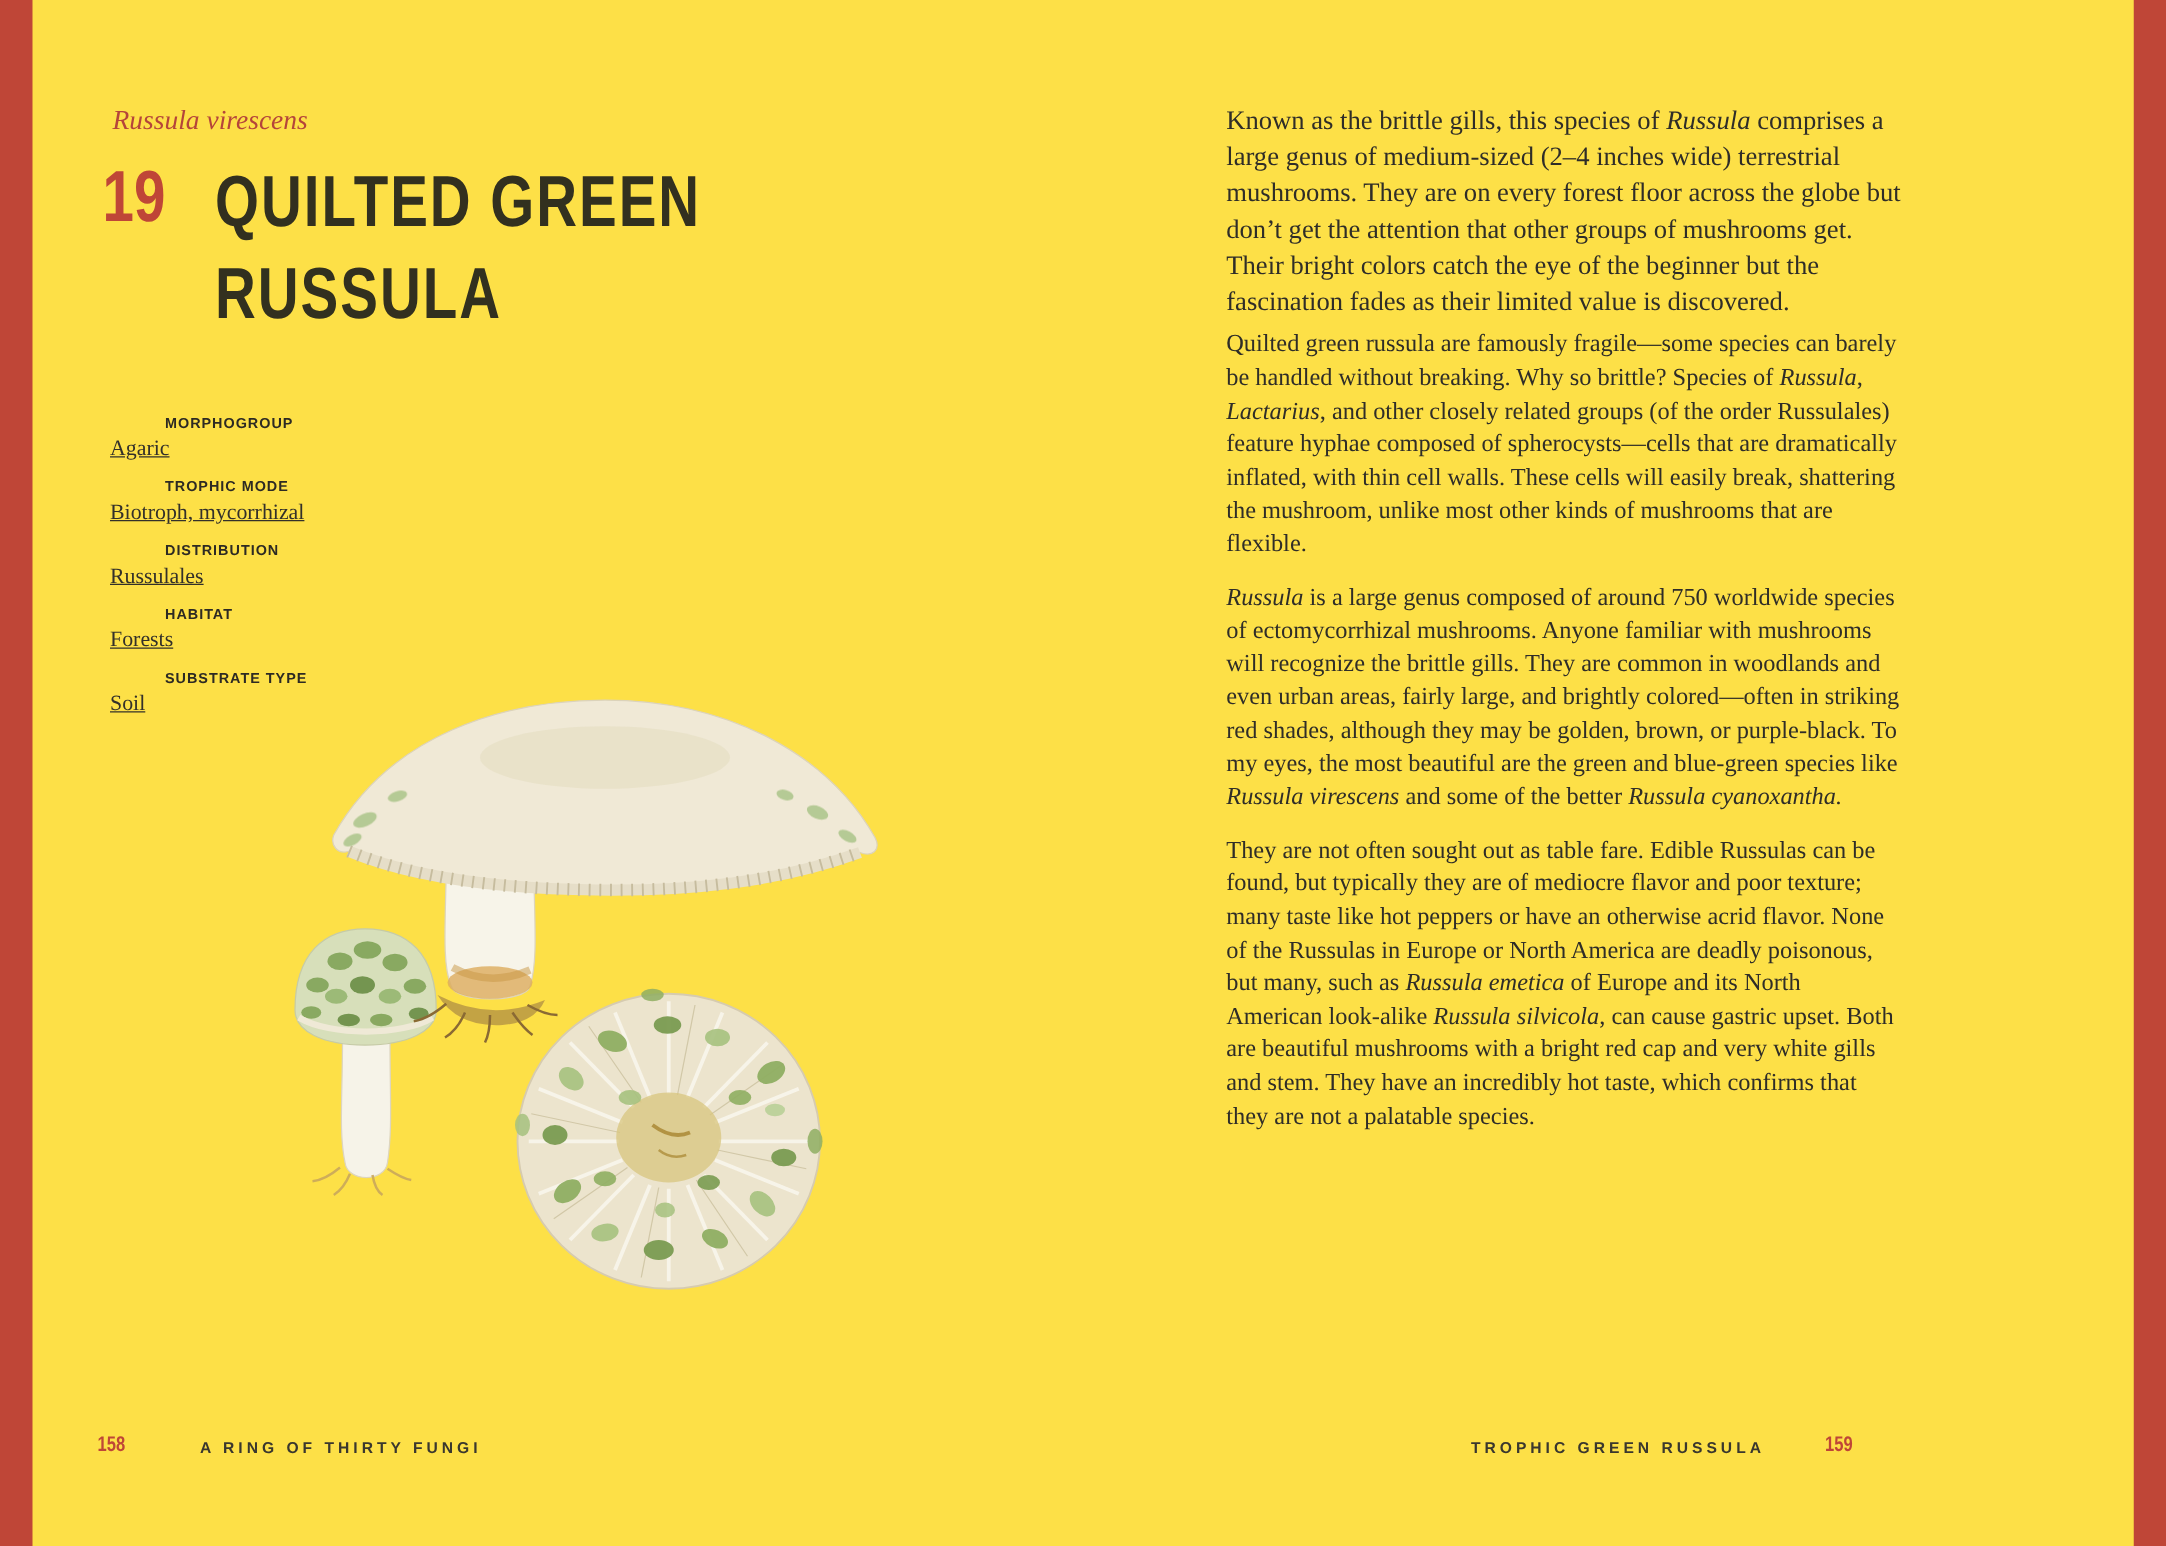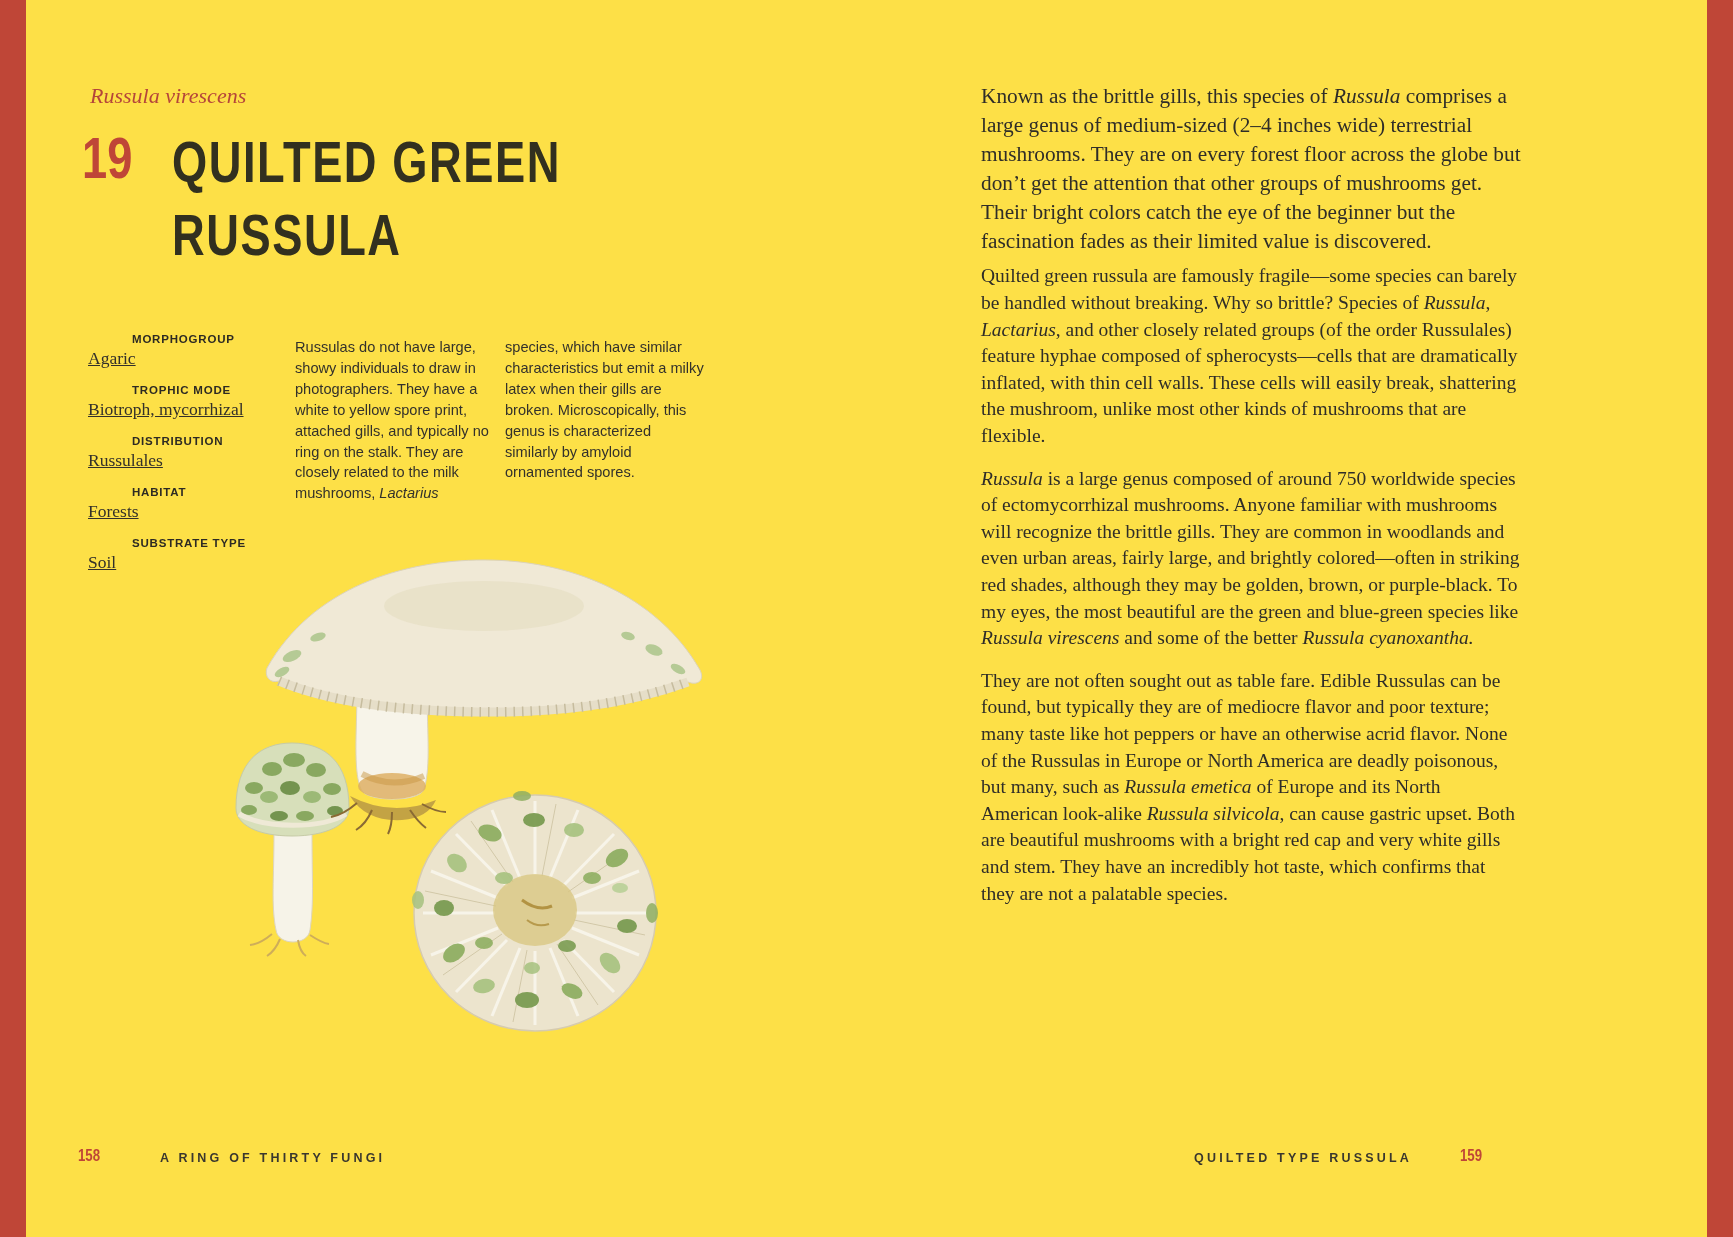--- a/index.html
+++ b/index.html
@@ -73,22 +73,20 @@
     <div class="spec">
       <div class="spec-label">HABITAT</div>
       <div class="spec-value">Forests</div>
     </div>
     <div class="spec">
       <div class="spec-label">SUBSTRATE TYPE</div>
       <div class="spec-value">Soil</div>
     </div>
   </div>
 
-  <div class="intro-col col1">Russulas do not have large, showy individuals to draw in photographers. They have a white to yellow spore print, attached gills, and typically no ring on the stalk. They are closely related to the milk mushrooms, <em>Lactarius</em></div>
-  <div class="intro-col col2">species, which have similar characteristics but emit a milky latex when their gills are broken. Microscopically, this genus is characterized similarly by amyloid ornamented spores.</div>
 
   <svg class="illus" viewBox="0 0 492 497" aria-hidden="true">
 
     <g>
       <path d="M52,285 C52,330 49,358 54,382 C56,398 86,398 88,382 C92,356 90,330 90,285 Z" fill="#f6f3e8" stroke="#ddd5bf" stroke-width="1"></path>
       <g stroke="#c9a85c" stroke-width="2" fill="none" opacity=".9">
         <path d="M50,386 q-12,10 -22,11"></path>
           <path d="M58,391 q-5,12 -13,17"></path>
         <path d="M76,392 q2,12 8,16"></path>
           <path d="M88,387 q12,8 19,9"></path>
@@ -198,16 +196,16 @@
 
   <div class="right-text">
     <p class="lead">Known as the brittle gills, this species of <em>Russula</em> comprises a large genus of medium-sized (2–4 inches wide) terrestrial mushrooms. They are on every forest floor across the globe but don’t get the attention that other groups of mushrooms get. Their bright colors catch the eye of the beginner but the fascination fades as their limited value is discovered.</p>
     <p>Quilted green russula are famously fragile—some species can barely be handled without breaking. Why so brittle? Species of <em>Russula</em>, <em>Lactarius</em>, and other closely related groups (of the order Russulales) feature hyphae composed of spherocysts—cells that are dramatically inflated, with thin cell walls. These cells will easily break, shattering the mushroom, unlike most other kinds of mushrooms that are flexible.</p>
     <p><em>Russula</em> is a large genus composed of around 750 worldwide species of ectomycorrhizal mushrooms. Anyone familiar with mushrooms will recognize the brittle gills. They are common in woodlands and even urban areas, fairly large, and brightly colored—often in striking red shades, although they may be golden, brown, or purple-black. To my eyes, the most beautiful are the green and blue-green species like <em>Russula virescens</em> and some of the better <em>Russula cyanoxantha.</em></p>
     <p>They are not often sought out as table fare. Edible Russulas can be found, but typically they are of mediocre flavor and poor texture; many taste like hot peppers or have an otherwise acrid flavor. None of the Russulas in Europe or North America are deadly poisonous, but many, such as <em>Russula emetica</em> of Europe and its North American look-alike <em>Russula silvicola</em>, can cause gastric upset. Both are beautiful mushrooms with a bright red cap and very white gills and stem. They have an incredibly hot taste, which confirms that they are not a palatable species.</p>
   </div>
 
   <div class="page-num pn-left condensed">158</div>
   <div class="running run-left">A RING OF THIRTY FUNGI</div>
-  <div class="running run-right">QUILTED TYPE RUSSULA</div>
+  <div class="running run-right">TROPHIC GREEN RUSSULA</div>
   <div class="page-num pn-right condensed">159</div>
 
 </div>
 
 </body></html>

